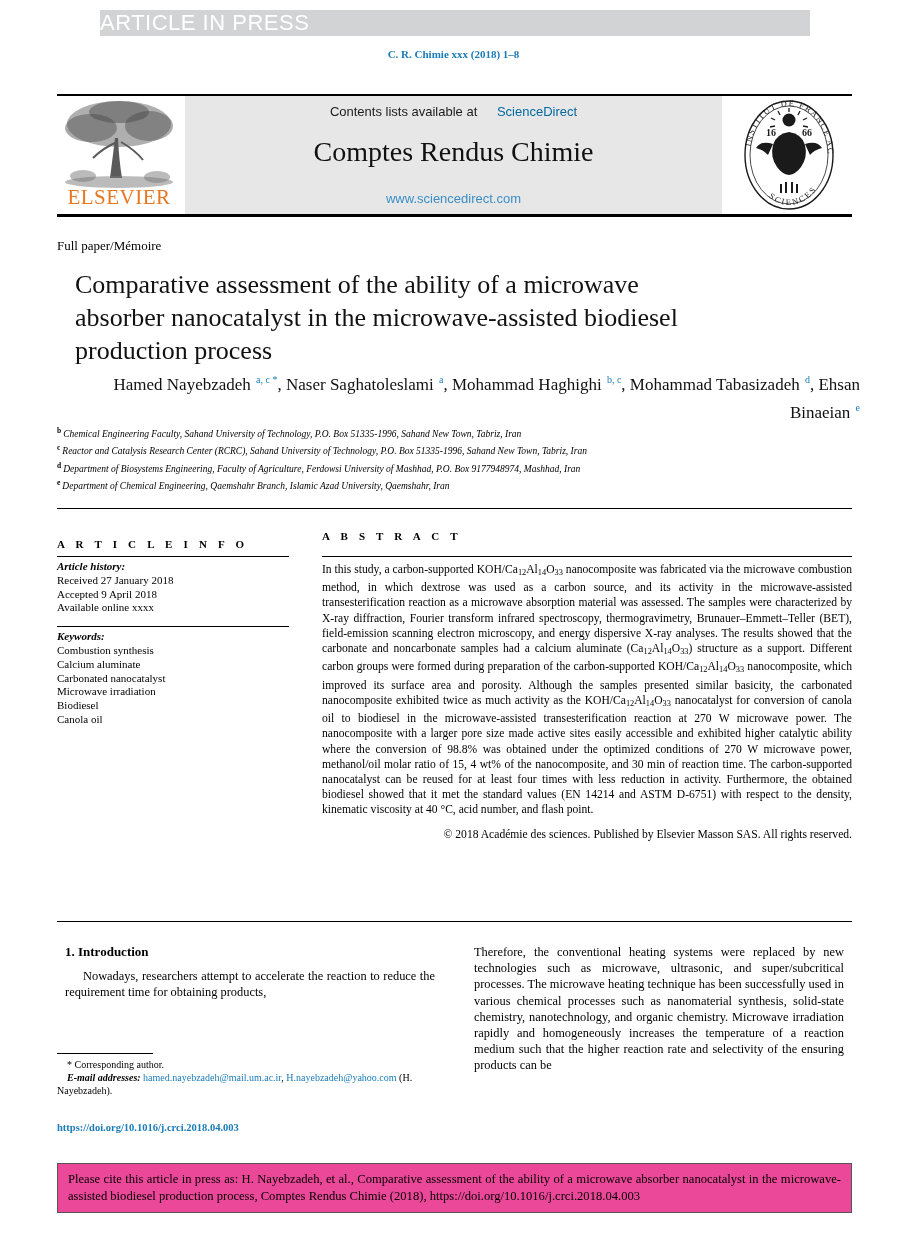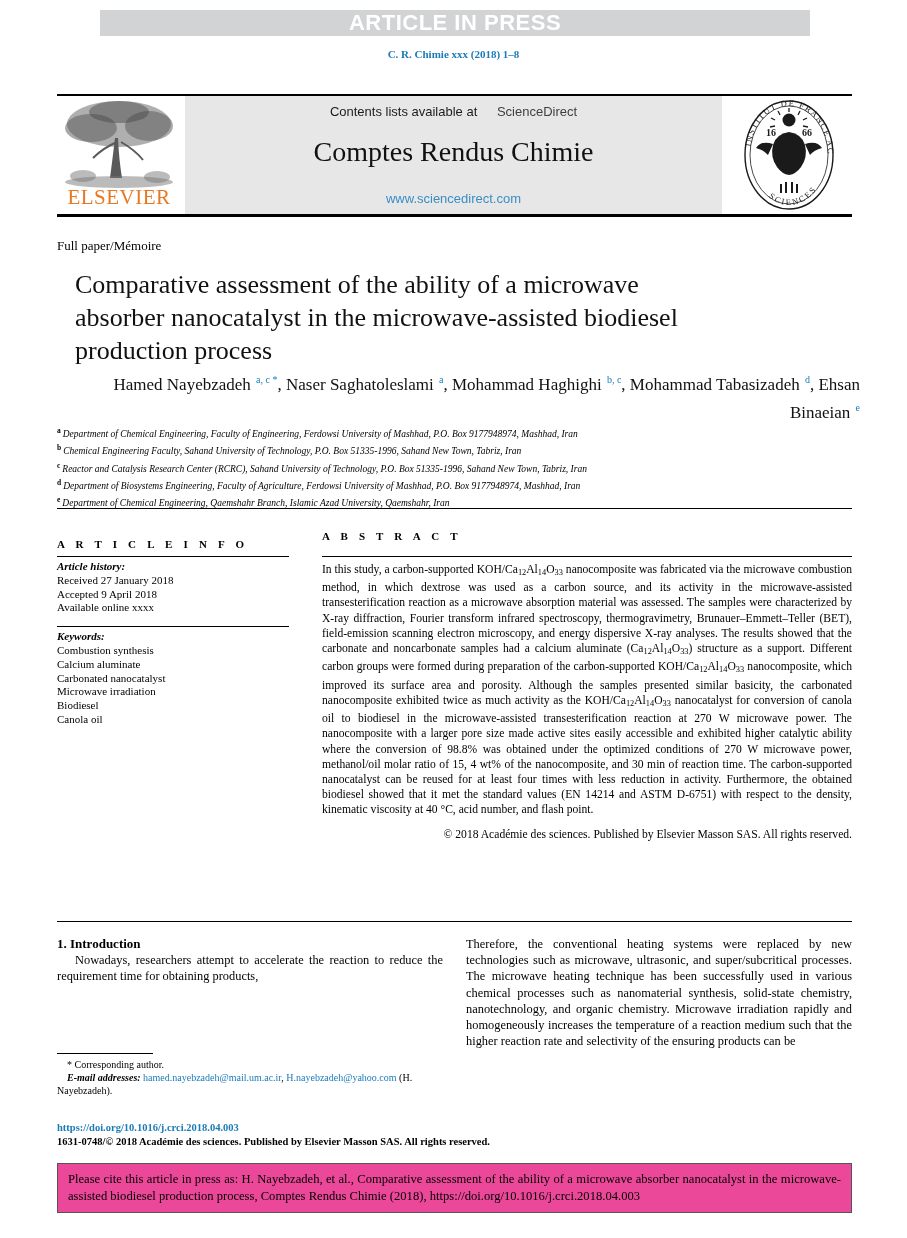--- a/index.html
+++ b/index.html
@@ -26,24 +26,24 @@
   
   .aip-banner {
     position: absolute;
     left: 100px;
     top: 10px;
     width: 710px;
     height: 26px;
     background: #d2d3d5;
     color: #ffffff;
     font-family: "Liberation Sans", sans-serif;
-    font-weight: bold;
+    font-weight: normal;
     font-size: 22px;
     letter-spacing: 0.5px;
-    text-align: center;
+    text-align: left;
     line-height: 26px;
   }
 
   .journal-ref {
     position: absolute;
     left: 0;
     top: 48px;
     width: 907px;
     text-align: center;
     color: #1a7bb9;
@@ -98,21 +98,21 @@
   .contents-line {
     position: absolute;
     top: 8px;
     left: 0;
     width: 537px;
     text-align: center;
     font-family: "Liberation Sans", sans-serif;
     font-size: 13px;
     color: #1b1b1b;
   }
-  .contents-line .sd-link { color: #404040; margin-left: 16px; }
+  .contents-line .sd-link { color: #0369a1; margin-left: 16px; }
   .journal-title {
     position: absolute;
     top: 40px;
     left: 0;
     width: 537px;
     text-align: center;
     font-family: "Liberation Serif", serif;
     font-size: 28px;
     color: #111111;
   }
@@ -296,21 +296,21 @@
     font-family: "Liberation Serif", serif;
     font-size: 12.4px;
     line-height: 16.2px;
     text-align: justify;
   }
   .sect-heading {
     font-weight: bold;
     font-size: 13px;
     margin: 0 0 14px 0;
   }
-  .body-col-left p, .body-col-right p { margin: 0; }
+  .body-col-left p, .body-col-right p { margin: 8px; }
   .indent { text-indent: 18px; }
 
   
   .footnote {
     position: absolute;
     left: 57px;
     top: 1053px;
     width: 386px;
     font-family: "Liberation Serif", serif;
     font-size: 10px;
@@ -439,21 +439,20 @@
     </div>
   </div>
 
   <div class="article-type">Full paper/Mémoire</div>
 
   <h1 class="paper-title">Comparative assessment of the ability of a microwave absorber nanocatalyst in the microwave-assisted biodiesel production process</h1>
 
   <div class="authors"><span>Hamed Nayebzadeh </span><sup>a, c *</sup><span>, </span><span>Naser Saghatoleslami </span><sup>a</sup><span>, </span><span>Mohammad Haghighi </span><sup>b, c</sup><span>, </span><span>Mohammad Tabasizadeh </span><sup>d</sup><span>, </span><span>Ehsan Binaeian </span><sup>e</sup></div>
 
   <div class="affiliations">
-      <div class="aff"><sup>a</sup><span>Department of Chemical Engineering, Faculty of Engineering, Ferdowsi University of Mashhad, P.O. Box 9177948974, Mashhad, Iran</span></div>
       <div class="aff"><sup>b</sup><span>Chemical Engineering Faculty, Sahand University of Technology, P.O. Box 51335-1996, Sahand New Town, Tabriz, Iran</span></div>
       <div class="aff"><sup>c</sup><span>Reactor and Catalysis Research Center (RCRC), Sahand University of Technology, P.O. Box 51335-1996, Sahand New Town, Tabriz, Iran</span></div>
       <div class="aff"><sup>d</sup><span>Department of Biosystems Engineering, Faculty of Agriculture, Ferdowsi University of Mashhad, P.O. Box 9177948974, Mashhad, Iran</span></div>
       <div class="aff"><sup>e</sup><span>Department of Chemical Engineering, Qaemshahr Branch, Islamic Azad University, Qaemshahr, Iran</span></div>
     </div>
 
   <div class="rule-top"></div>
 
   <div class="head-info">A R T I C L E   I N F O</div>
   <div class="head-abstract">A B S T R A C T</div>
@@ -503,17 +502,16 @@
       <span>*</span>
       <span>Corresponding author.</span>
     </div>
     <div>
       <span class="email-lbl">E-mail addresses:</span>
       <span class="mail">hamed.nayebzadeh@mail.um.ac.ir</span><span>, </span><span class="mail">H.nayebzadeh@yahoo.com</span><span> (H. Nayebzadeh).</span>
     </div>
   </div>
 
   <div class="doi-line">https://doi.org/10.1016/j.crci.2018.04.003</div>
-  <div class="issn-line">1631-0748/© 2018 Académie des sciences. Published by Elsevier Masson SAS. All rights reserved.</div>
 
   <div class="cite-box">Please cite this article in press as: H. Nayebzadeh, et al., Comparative assessment of the ability of a microwave absorber nanocatalyst in the microwave-assisted biodiesel production process, Comptes Rendus Chimie (2018), https://doi.org/10.1016/j.crci.2018.04.003</div>
 
 </div>
 
 </body></html>

